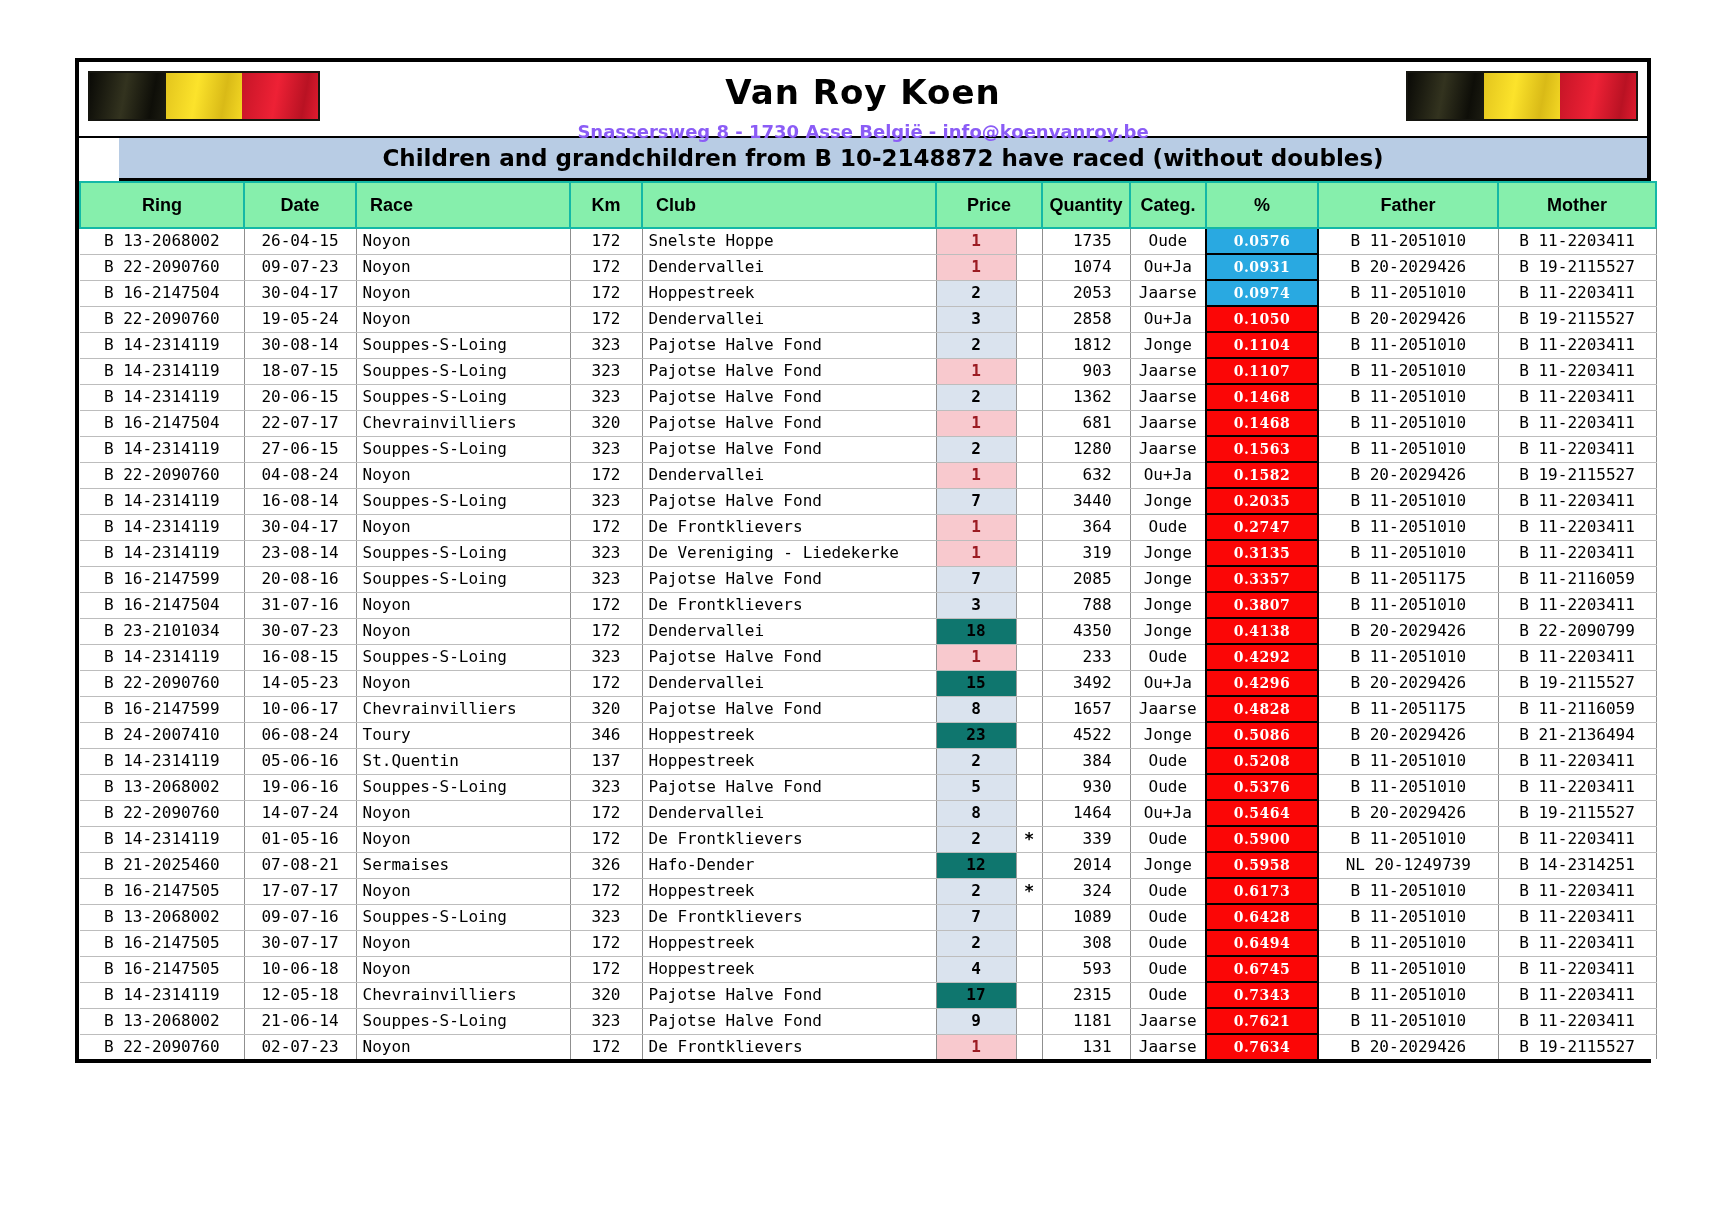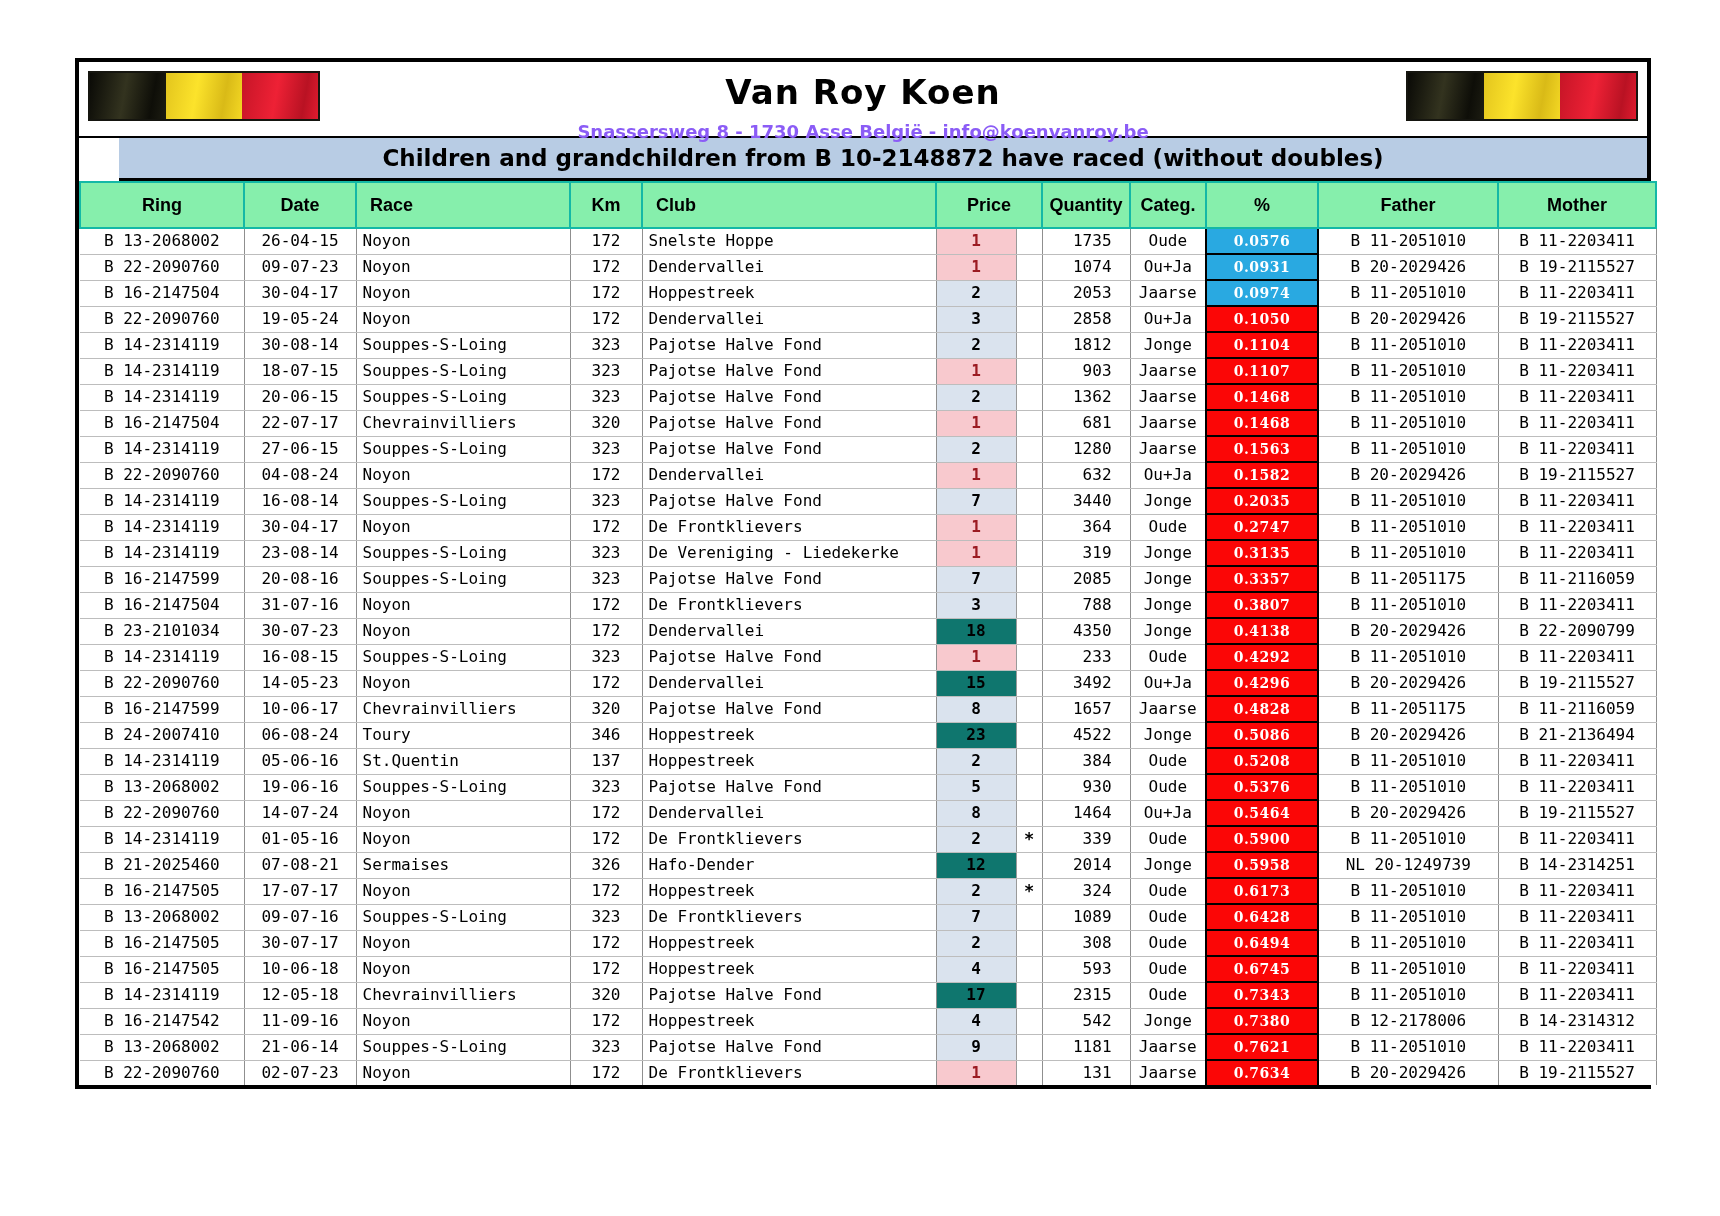--- a/index.html
+++ b/index.html
@@ -536,34 +536,20 @@
           <td class="col-club">Pajotse Halve Fond</td>
           <td class="col-price price-high">17</td>
           <td class="col-star"></td>
           <td class="col-qty">2315</td>
           <td class="col-categ">Oude</td>
           <td class="col-pct pct-red">0.7343</td>
           <td class="col-father">B 11-2051010</td>
           <td class="col-mother">B 11-2203411</td>
         </tr>
         <tr>
-          <td class="col-ring">B 16-2147542</td>
-          <td class="col-date">11-09-16</td>
-          <td class="col-race">Noyon</td>
-          <td class="col-km">172</td>
-          <td class="col-club">Hoppestreek</td>
-          <td class="col-price price-low">4</td>
-          <td class="col-star"></td>
-          <td class="col-qty">542</td>
-          <td class="col-categ">Jonge</td>
-          <td class="col-pct pct-red">0.7380</td>
-          <td class="col-father">B 12-2178006</td>
-          <td class="col-mother">B 14-2314312</td>
-        </tr>
-        <tr>
           <td class="col-ring">B 13-2068002</td>
           <td class="col-date">21-06-14</td>
           <td class="col-race">Souppes-S-Loing</td>
           <td class="col-km">323</td>
           <td class="col-club">Pajotse Halve Fond</td>
           <td class="col-price price-low">9</td>
           <td class="col-star"></td>
           <td class="col-qty">1181</td>
           <td class="col-categ">Jaarse</td>
           <td class="col-pct pct-red">0.7621</td>

